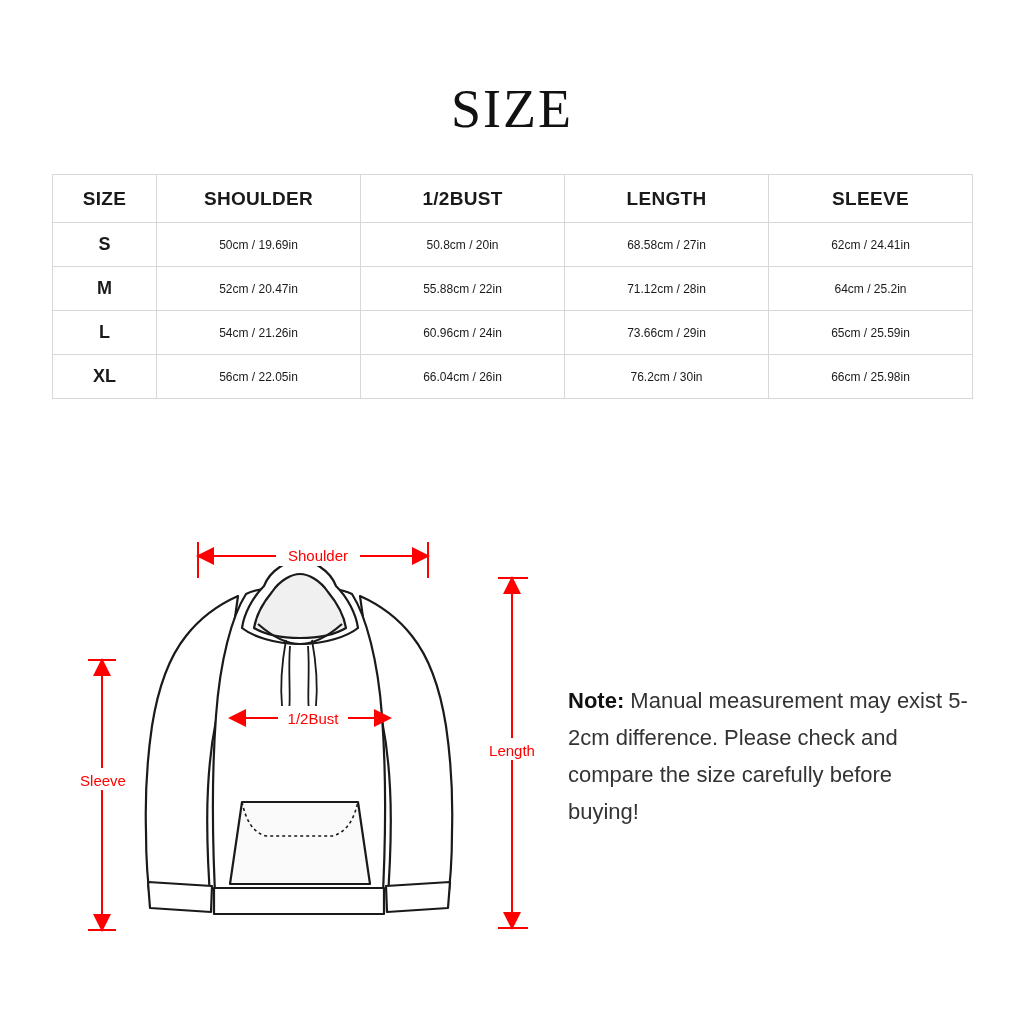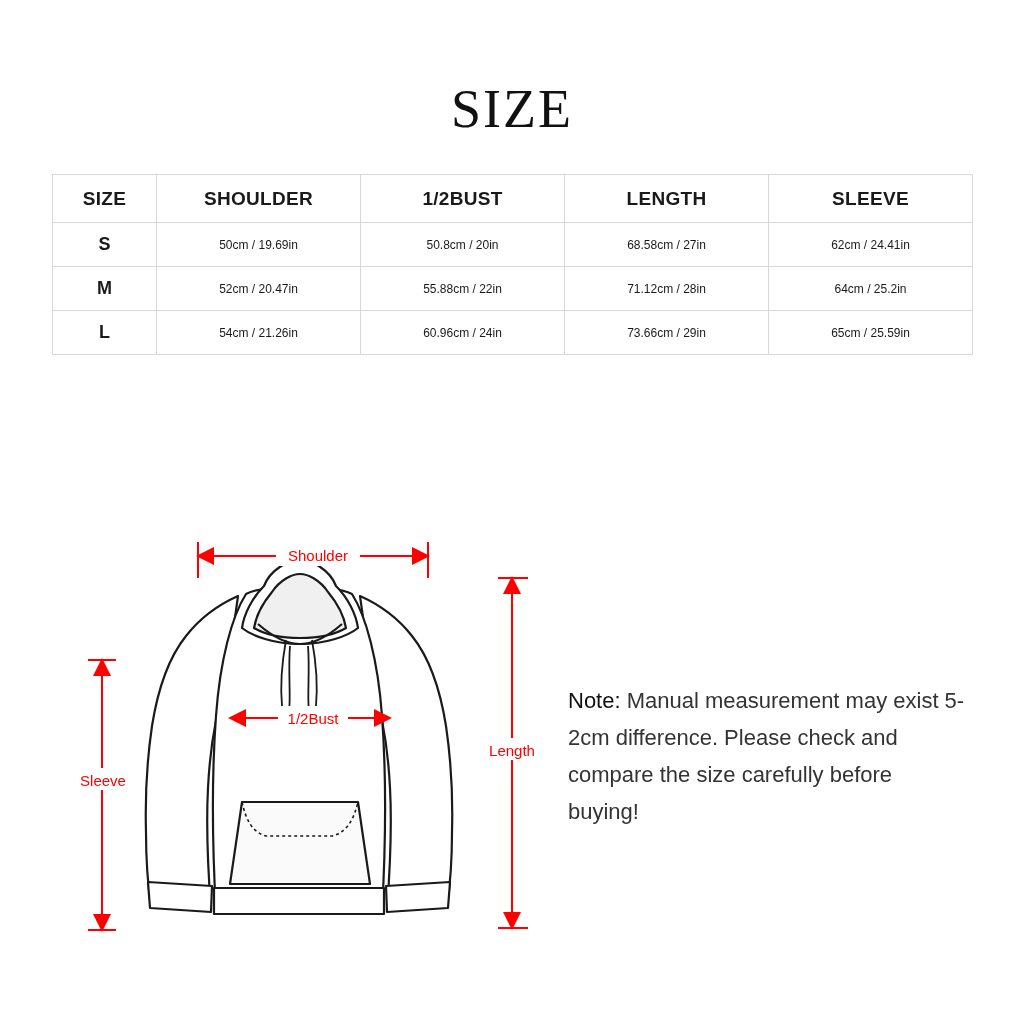--- a/index.html
+++ b/index.html
@@ -76,21 +76,21 @@
   .note {
     position: absolute;
     left: 568px;
     top: 682px;
     width: 400px;
     font-size: 22px;
     line-height: 37px;
     color: #333;
   }
   .note .note-label {
-    font-weight: normal;
+    font-weight: bold;
     color: #111;
     text-align: center;
   }
 </style>
 </head>
 <body>
 
 <div class="page-title">SIZE</div>
 
 <table class="size-table">
@@ -124,20 +124,27 @@
       <td>55.88cm / 22in</td>
       <td>71.12cm / 28in</td>
       <td>64cm / 25.2in</td>
     </tr>
     <tr>
       <td class="size-cell">L</td>
       <td>54cm / 21.26in</td>
       <td>60.96cm / 24in</td>
       <td>73.66cm / 29in</td>
       <td>65cm / 25.59in</td>
+    </tr>
+    <tr>
+      <td class="size-cell">XL</td>
+      <td>56cm / 22.05in</td>
+      <td>66.04cm / 26in</td>
+      <td>76.2cm / 30in</td>
+      <td>66cm / 25.98in</td>
     </tr>
   </tbody>
 </table>
 
 <div class="diagram">
   <svg width="480" height="440" viewBox="0 0 480 440" xmlns="http://www.w3.org/2000/svg">
     <defs>
       <marker id="arrH" markerWidth="9" markerHeight="9" refX="8" refY="4.5" orient="auto">
         <path d="M0,0 L9,4.5 L0,9 z" fill="#ff0000"></path>
       </marker>

